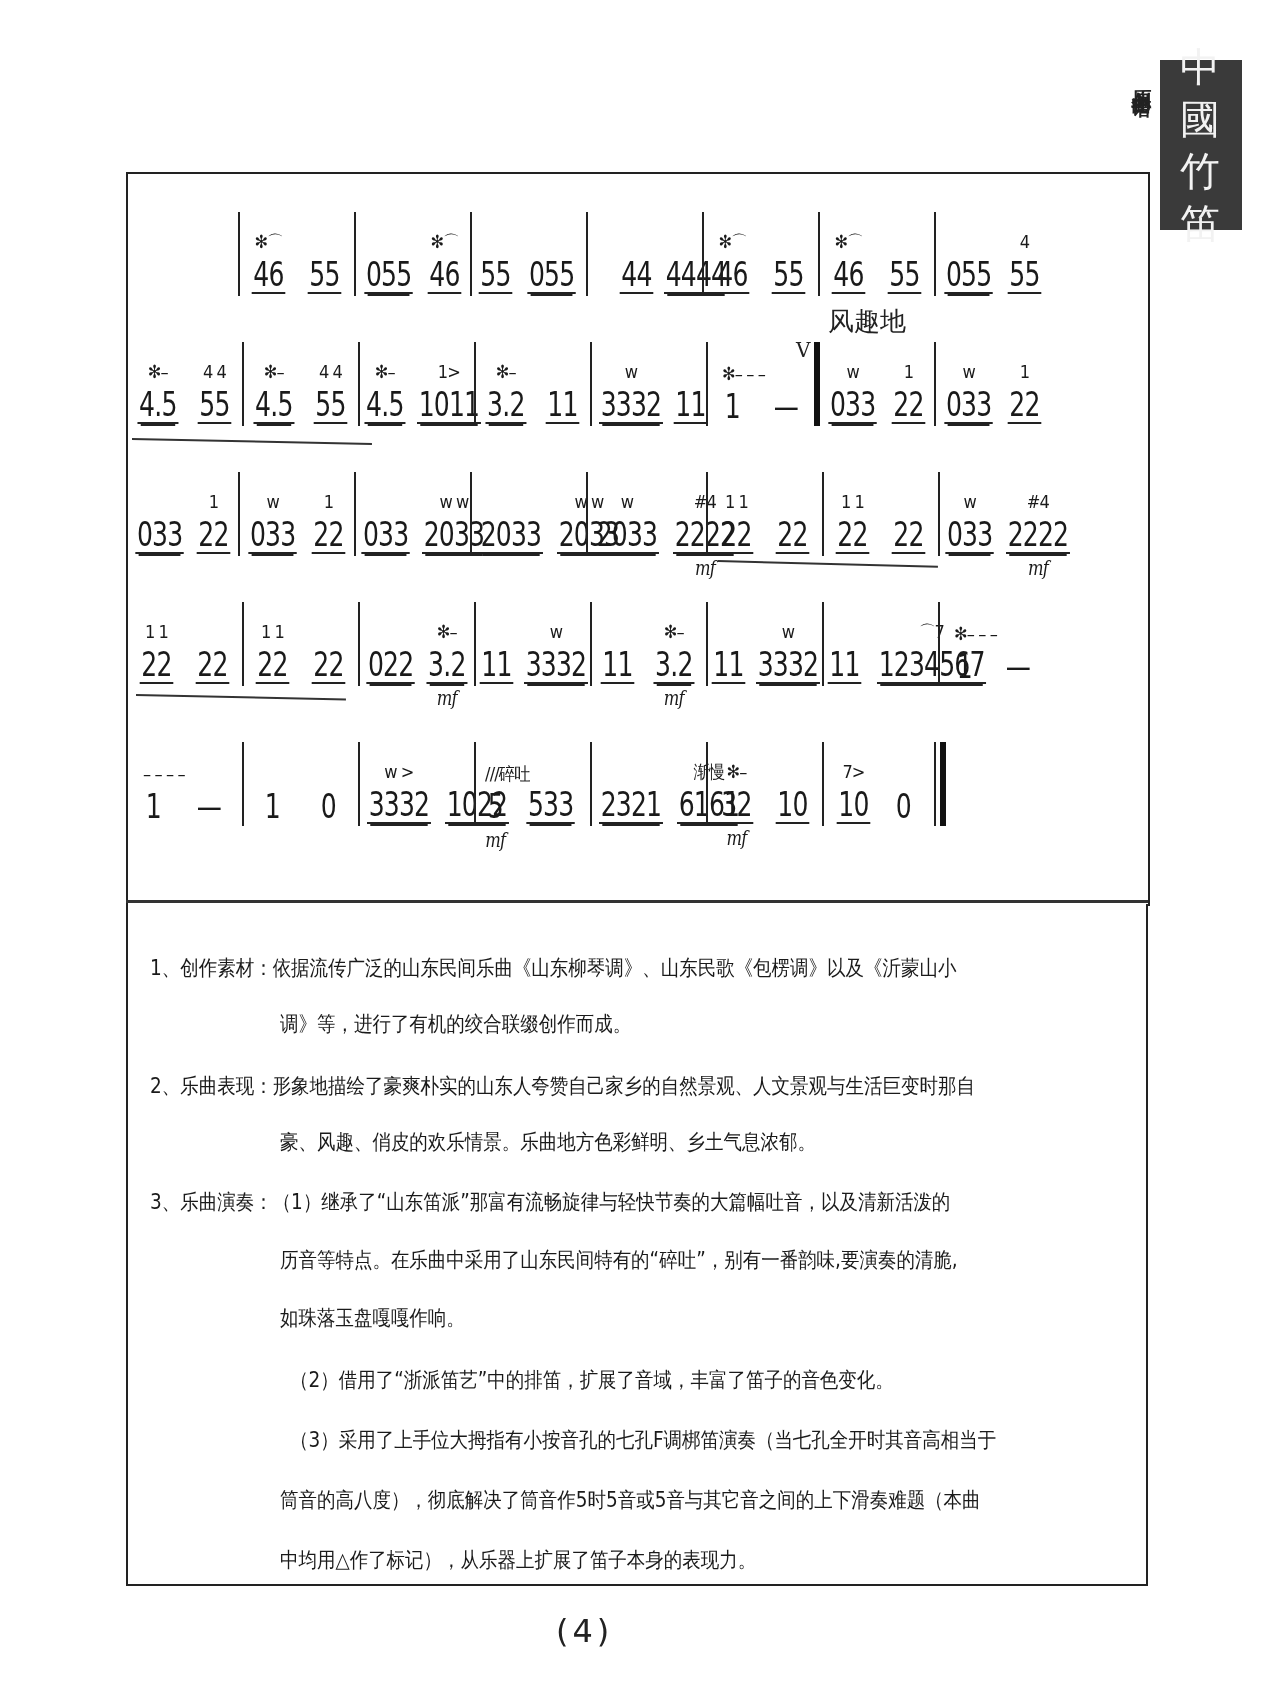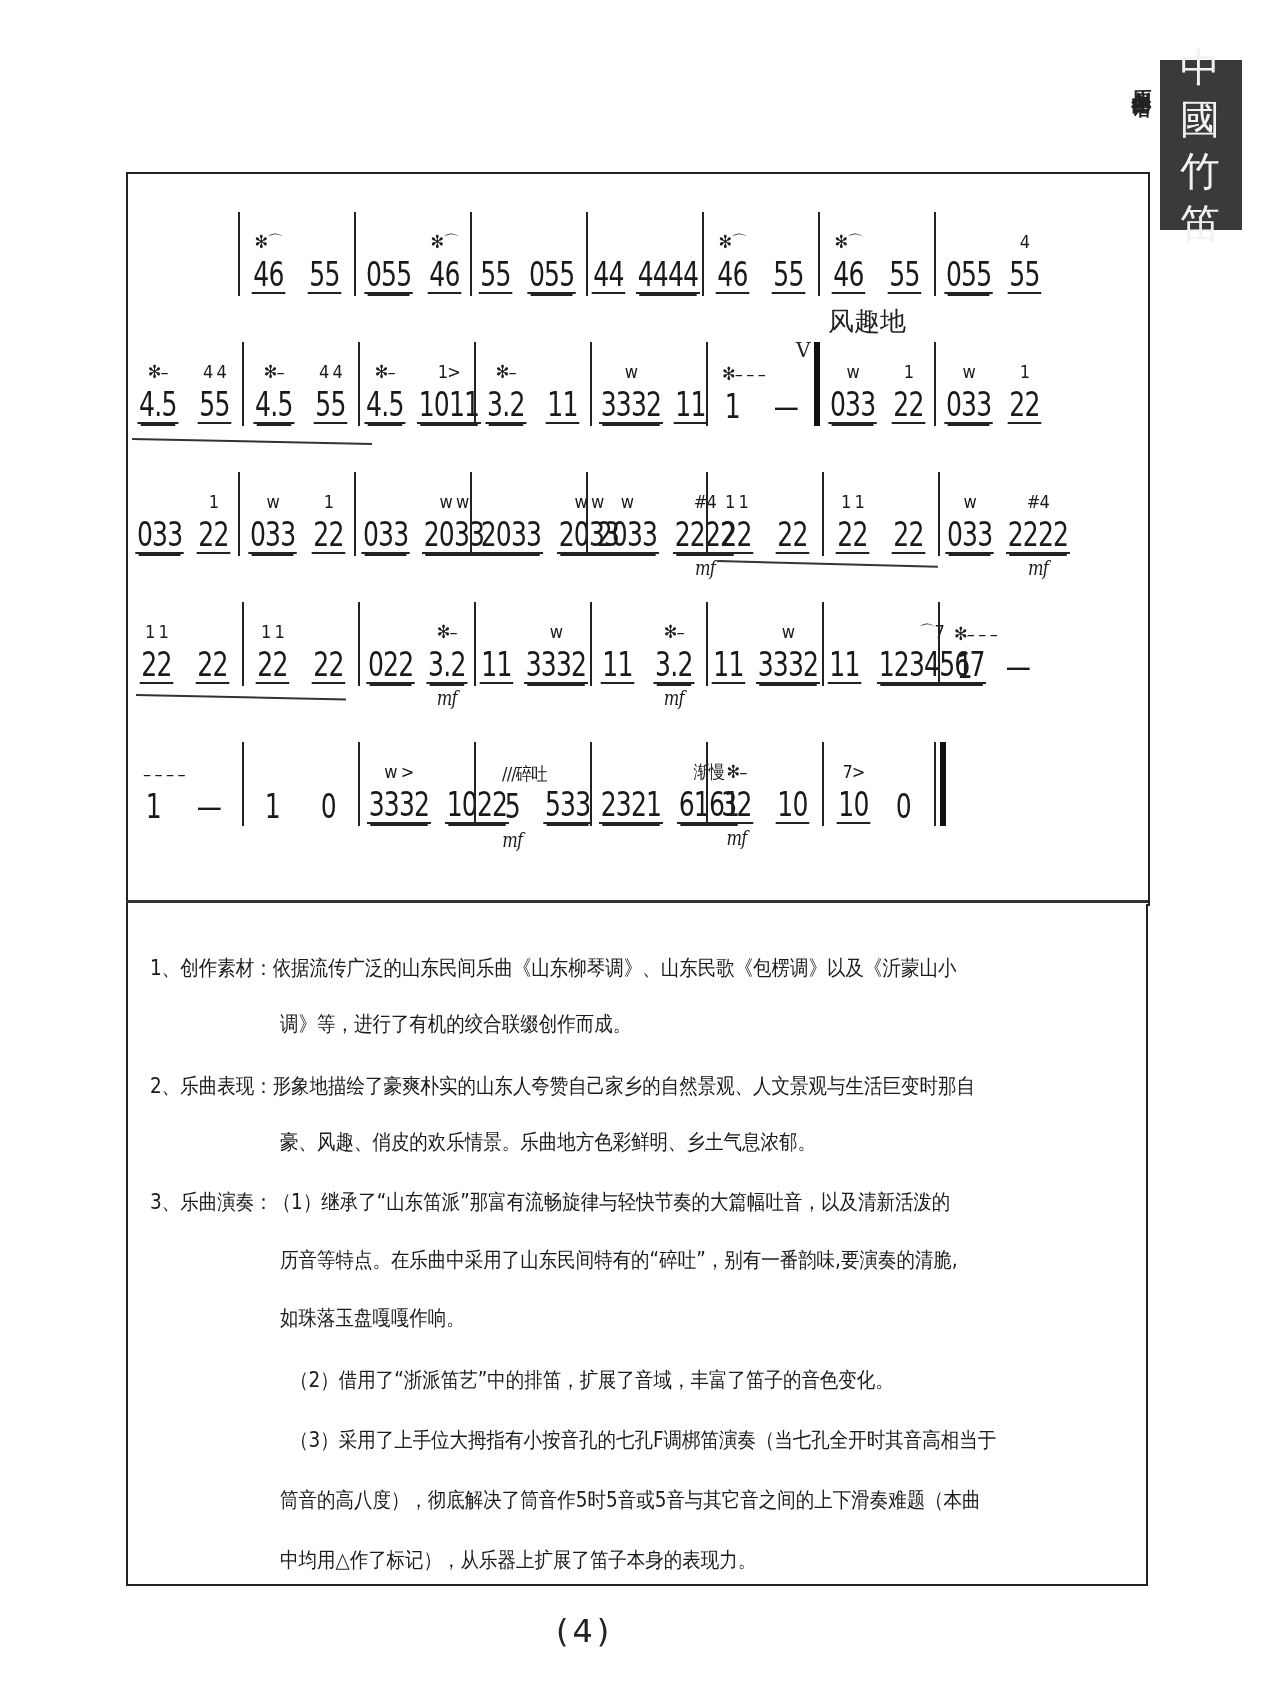--- a/index.html
+++ b/index.html
@@ -47,21 +47,21 @@
     <div class="bar" style="left:228px;width:112px;">
       <span class="note dbl">055</span>
       <span class="note"><span class="orn">✻⌒</span><span>46</span></span>
     </div>
     <div class="barline" style="left:342px;"></div>
     <div class="bar" style="left:344px;width:112px;">
       <span class="note">55</span>
       <span class="note dbl">055</span>
     </div>
     <div class="barline" style="left:458px;"></div>
-    <div class="bar" style="left:460px;width:112px;">
+    <div class="bar" style="left:460px;width:112px;padding-left:28px;">
       <span class="note">44</span>
       <span class="note dbl">4444</span>
     </div>
     <div class="barline" style="left:574px;"></div>
     <div class="bar" style="left:576px;width:112px;">
       <span class="note"><span class="orn">✻⌒</span><span>46</span></span>
       <span class="note">55</span>
     </div>
     <div class="barline" style="left:690px;"></div>
     <div class="bar" style="left:692px;width:112px;">
@@ -215,21 +215,21 @@
     <div class="bar" style="left:116px;width:112px;">
       <span class="note plain">1</span>
       <span class="note plain">0</span>
     </div>
     <div class="barline" style="left:230px;"></div>
     <div class="bar" style="left:232px;width:112px;">
       <span class="note dbl"><span class="orn">w  &gt;</span><span>3332</span></span>
       <span class="note dbl">1022</span>
     </div>
     <div class="barline" style="left:346px;"></div>
-    <div class="bar" style="left:348px;width:112px;margin-left:17px;">
+    <div class="bar" style="left:348px;width:112px;">
       <span class="note plain"><span class="orn">///碎吐</span><span>5</span><span class="dyn">mf</span></span>
       <span class="note dbl">533</span>
     </div>
     <div class="barline" style="left:462px;"></div>
     <div class="bar" style="left:464px;width:112px;">
       <span class="note dbl">2321</span>
       <span class="note dbl"><span class="orn">渐慢</span><span>6161</span></span>
     </div>
     <div class="barline" style="left:578px;"></div>
     <div class="bar" style="left:580px;width:112px;">

